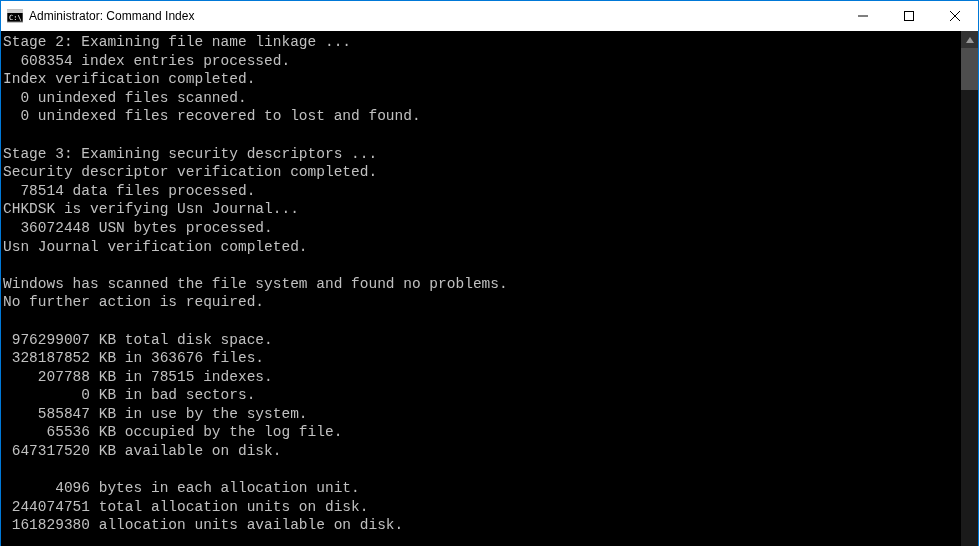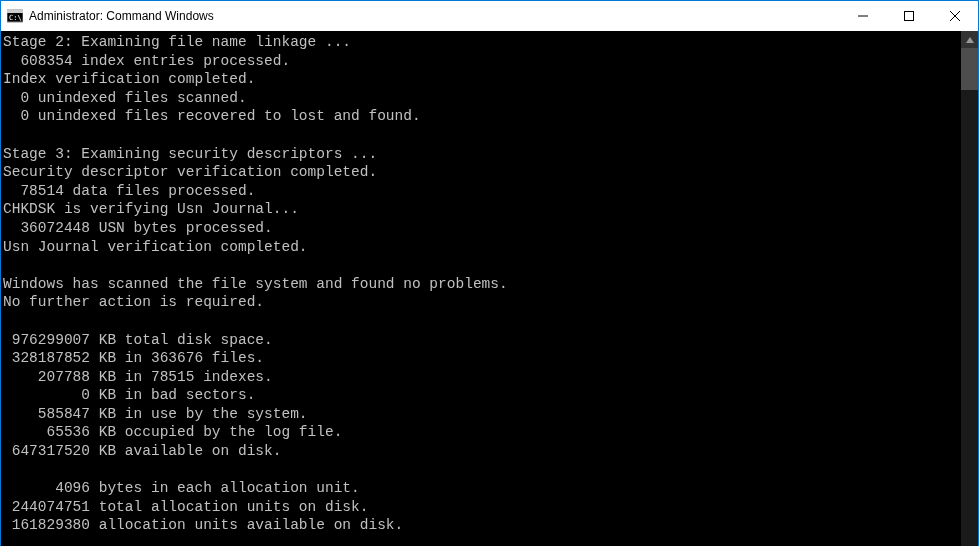--- a/index.html
+++ b/index.html
@@ -79,21 +79,21 @@
 
 <div class="window">
   <div class="titlebar">
     <span class="app-icon">
       <svg width="16" height="16" viewBox="0 0 16 16">
         <rect x="0" y="2" width="16" height="12" fill="#000" stroke="#888" stroke-width="1"></rect>
         <rect x="0" y="2" width="16" height="3" fill="#ccc"></rect>
         <text x="2" y="12" font-size="7" fill="#fff" font-family="monospace">C:\</text>
       </svg>
     </span>
-    <span class="title-text">Administrator: Command Windows</span>
+    <span class="title-text">Administrator: Command Index</span>
     <span class="spacer"></span>
     <div class="win-btn">
       <svg width="10" height="10" viewBox="0 0 10 10">
           <line x1="0" y1="5" x2="10" y2="5" stroke="currentColor" stroke-width="1"></line>
         </svg>
     </div>
     <div class="win-btn">
       <svg width="10" height="10" viewBox="0 0 10 10">
           <rect x="0.5" y="0.5" width="9" height="9" fill="none" stroke="currentColor" stroke-width="1"></rect>
         </svg>

